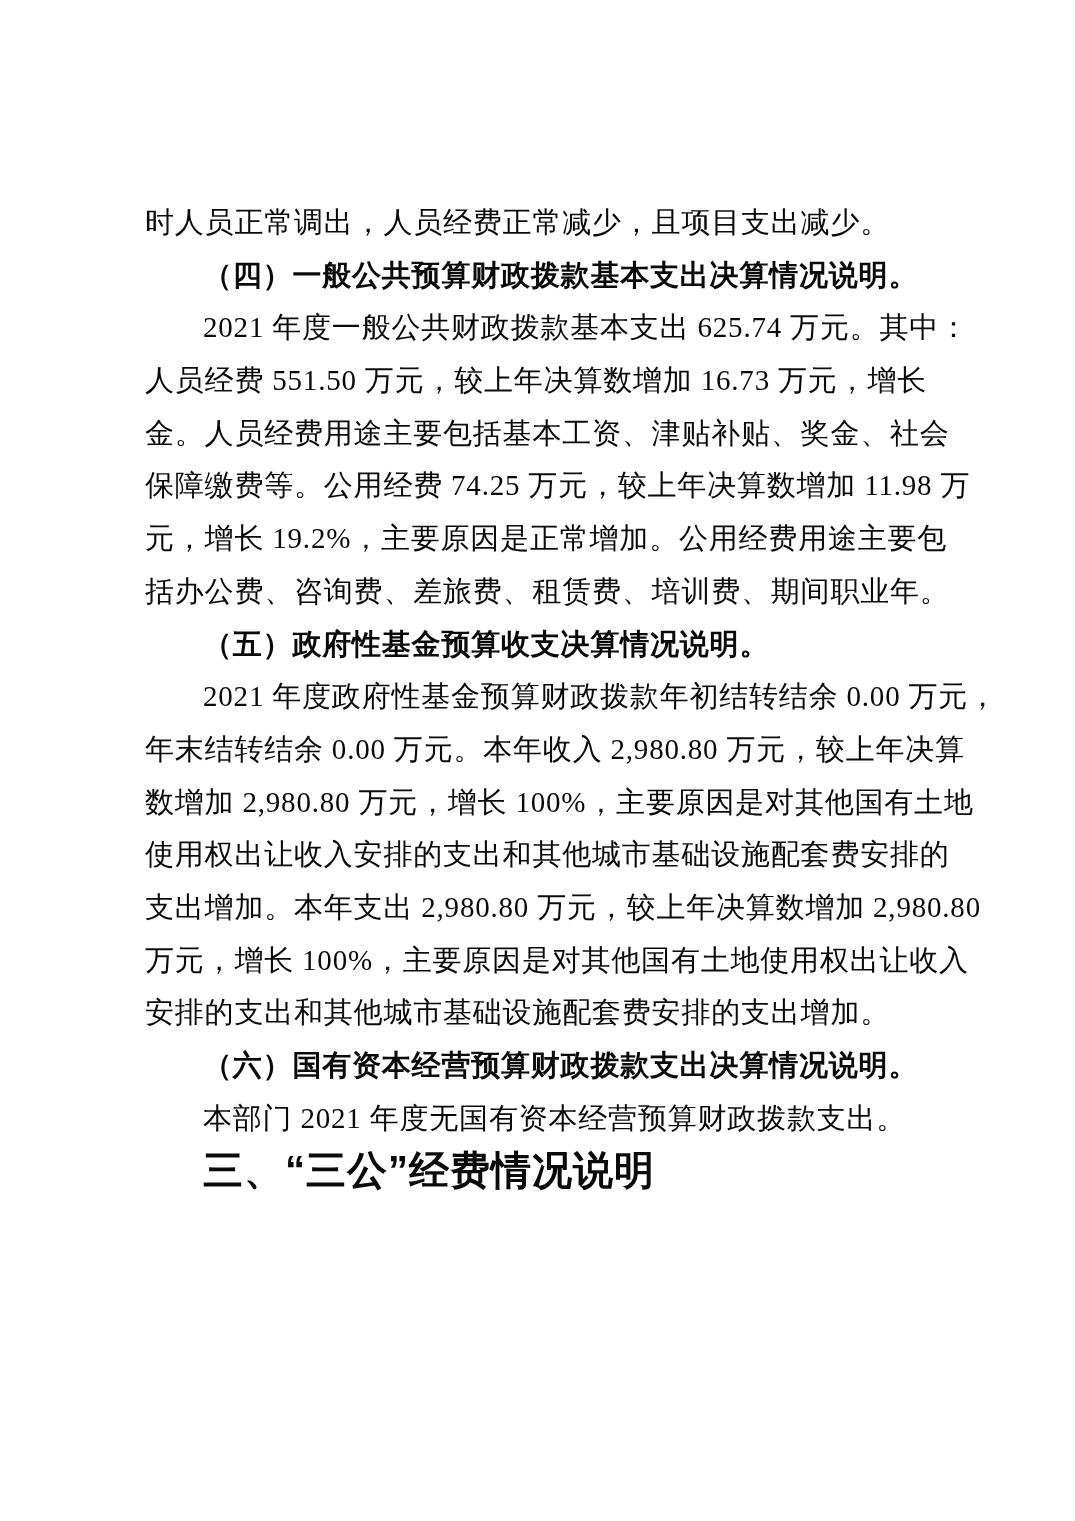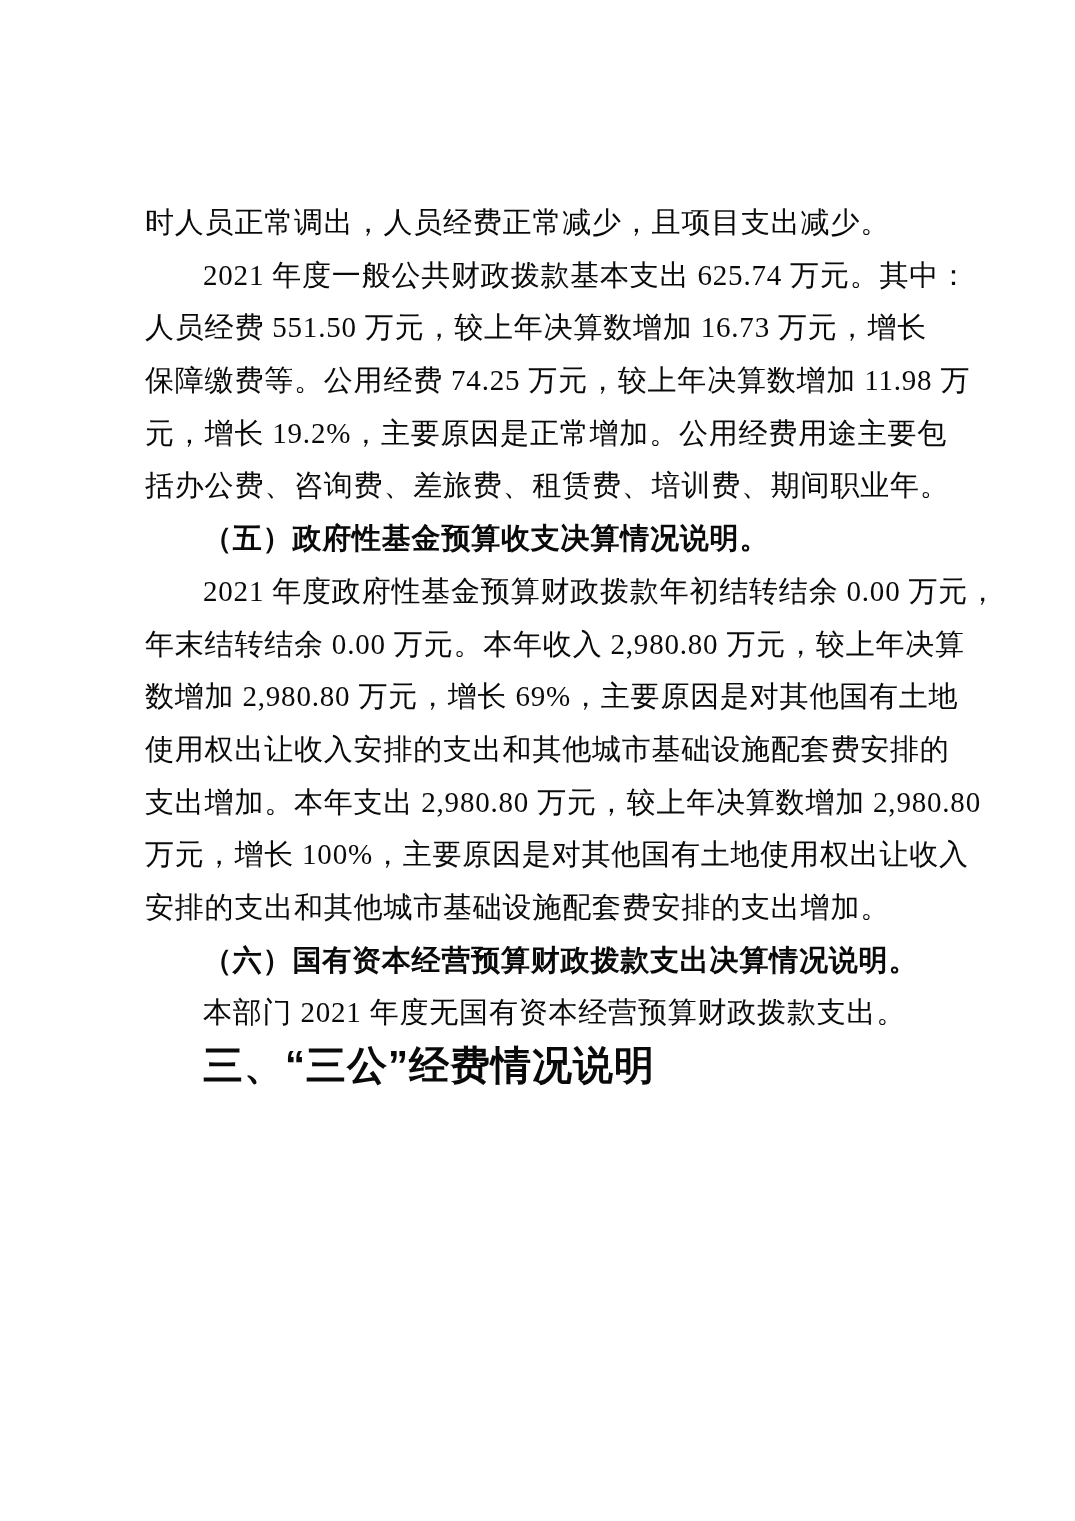--- a/index.html
+++ b/index.html
@@ -41,29 +41,31 @@
     font-size: 40px;
     letter-spacing: 1px;
   }
 </style>
 </head>
 <body>
 
 <div class="page">
   <div class="content">
     <div class="line">时人员正常调出，人员经费正常减少，且项目支出减少。</div>
+    <div class="line indent h-kai">（四）一般公共预算财政拨款基本支出决算情况说明。</div>
     <div class="line indent">2021 年度一般公共财政拨款基本支出 625.74 万元。其中：</div>
     <div class="line">人员经费 551.50 万元，较上年决算数增加 16.73 万元，增长</div>
+    <div class="line">金。人员经费用途主要包括基本工资、津贴补贴、奖金、社会</div>
     <div class="line">保障缴费等。公用经费 74.25 万元，较上年决算数增加 11.98 万</div>
     <div class="line">元，增长 19.2%，主要原因是正常增加。公用经费用途主要包</div>
     <div class="line">括办公费、咨询费、差旅费、租赁费、培训费、期间职业年。</div>
     <div class="line indent h-kai">（五）政府性基金预算收支决算情况说明。</div>
     <div class="line indent">2021 年度政府性基金预算财政拨款年初结转结余 0.00 万元，</div>
     <div class="line">年末结转结余 0.00 万元。本年收入 2,980.80 万元，较上年决算</div>
-    <div class="line">数增加 2,980.80 万元，增长 69%，主要原因是对其他国有土地</div>
+    <div class="line">数增加 2,980.80 万元，增长 100%，主要原因是对其他国有土地</div>
     <div class="line">使用权出让收入安排的支出和其他城市基础设施配套费安排的</div>
     <div class="line">支出增加。本年支出 2,980.80 万元，较上年决算数增加 2,980.80</div>
     <div class="line">万元，增长 100%，主要原因是对其他国有土地使用权出让收入</div>
     <div class="line">安排的支出和其他城市基础设施配套费安排的支出增加。</div>
     <div class="line indent h-kai">（六）国有资本经营预算财政拨款支出决算情况说明。</div>
     <div class="line indent">本部门 2021 年度无国有资本经营预算财政拨款支出。</div>
     <div class="line indent h-hei">三、“三公”经费情况说明</div>
   </div>
 </div>
 

